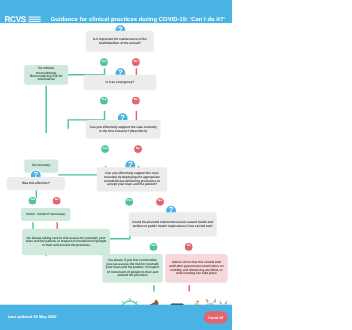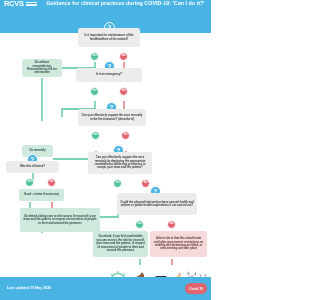--- a/index.html
+++ b/index.html
@@ -11,23 +11,23 @@
   }
   #page {
     position: relative;
     width: 211px; height: 300px;
     background: #ffffff;
   }
 
   
   .header {
     position: absolute; left: 0; top: 0;
-    width: 211px; height: 33px;
+    width: 211px; height: 21px;
     background: #49b3e3;
-    display: flex; align-items: flex-start;
+    display: flex; align-items: flex-end;
   }
   .logo {
     display: flex; align-items: center;
     margin-left: 4px; gap: 1px;
   }
   .logo-mark {
     font-size: 7.5px; font-weight: bold; color: #ffffff;
     letter-spacing: -0.3px; line-height: 1;
   }
   .logo-sub {

